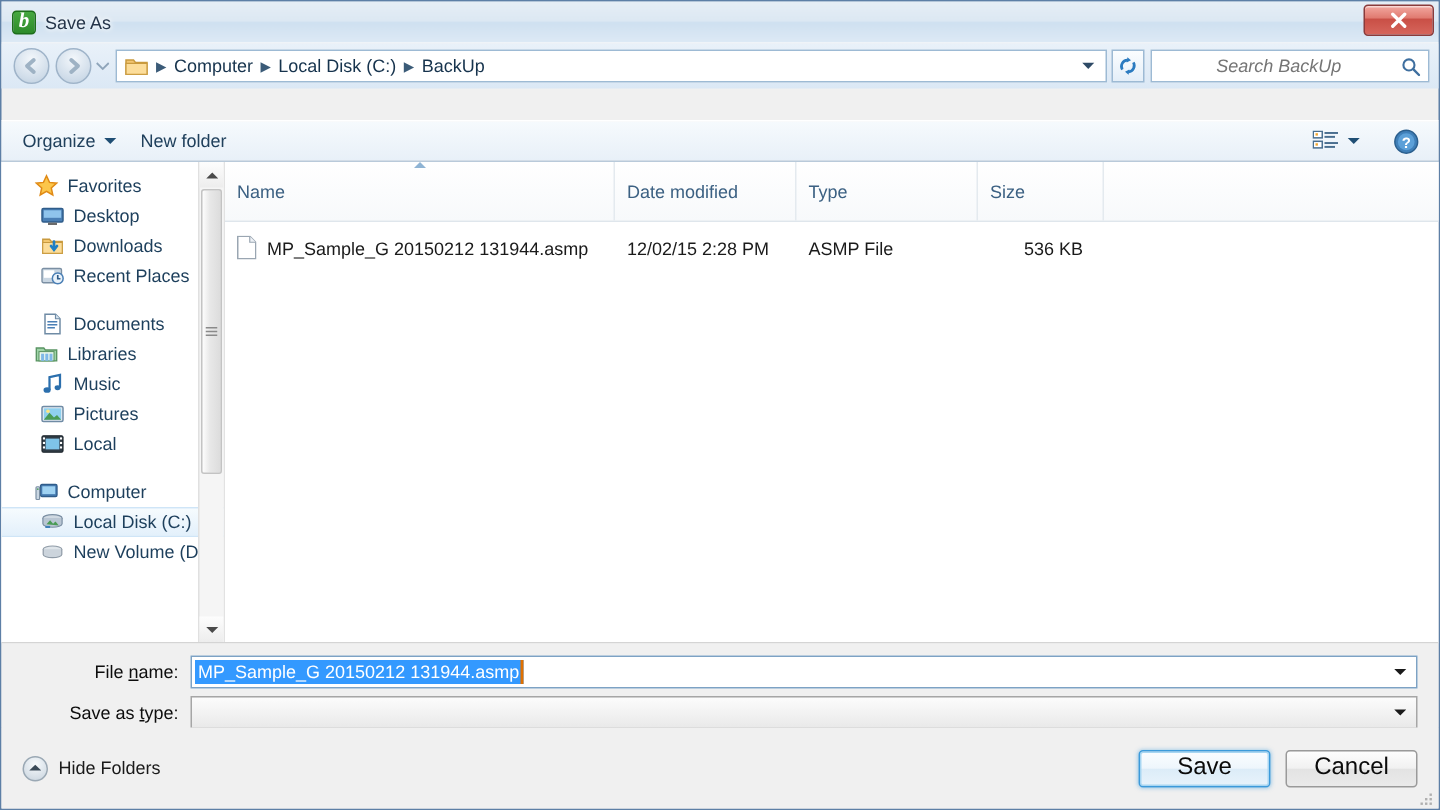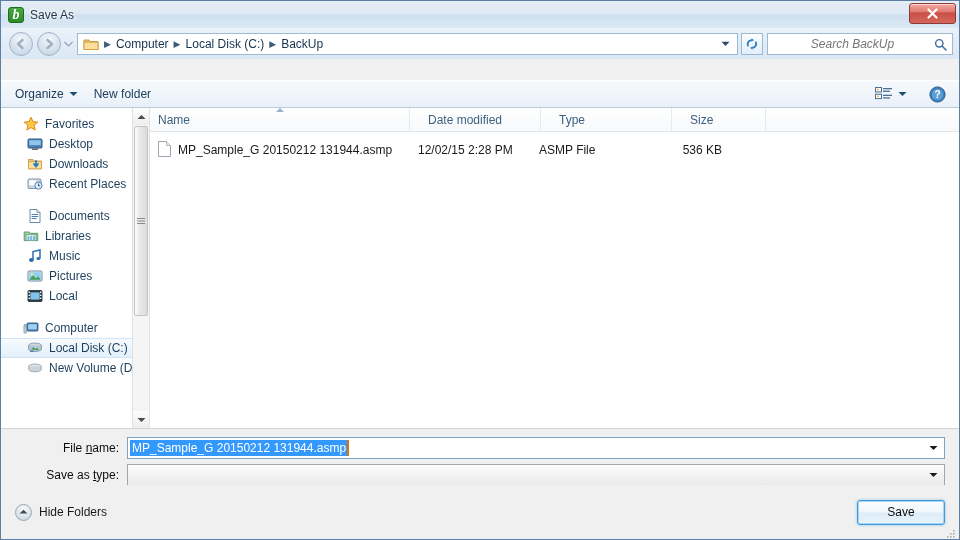--- a/index.html
+++ b/index.html
@@ -255,27 +255,26 @@
     background: linear-gradient(to right, #fdfdfd, #e8e8e8 40%, #dcdcdc);
     border: 1px solid #c3c3c3;
     border-radius: 2px;
     display: flex; align-items: center; justify-content: center;
     cursor: pointer;
   }
 
   
   #filelist { flex: 1; display: flex; flex-direction: column; min-width: 0; }
   #col-header {
-    height: 24px;
+    height: 40px;
     display: flex;
     background: linear-gradient(to bottom, #ffffff, #f7f9fb);
     border-bottom: 1px solid #dfe6ec;
     font-size: 12px;
     color: #3c6183;
-    gap: 10px;
   }
   .col {
     display: flex; align-items: center;
     padding-left: 8px;
     border-right: 1px solid #e4eaef;
     position: relative;
     cursor: pointer;
     overflow: hidden;
     white-space: nowrap;
   }
@@ -376,21 +375,21 @@
     width: 17px; height: 17px; border-radius: 50%;
     background: radial-gradient(circle at 50% 30%, #f7fafc, #d5dee6 72%, #c3ced8);
     border: 1px solid #9aa8b4;
     display: flex; align-items: center; justify-content: center;
     flex: none;
   }
   #footer-btns { margin-left: auto; display: flex; gap: 10px; }
   .dlg-btn {
     width: 88px; height: 25px;
     font-family: "Liberation Sans", sans-serif;
-    font-size: 12px; color: #0b0b0b;
+    font-size: 16px; color: #0b0b0b;
     background: linear-gradient(to bottom, #fdfdfd 0%, #f1f1f1 48%, #e3e3e3 52%, #eaeaea 100%);
     border: 1px solid #9a9a9a;
     border-radius: 3px;
     cursor: pointer;
   }
   .dlg-btn.default {
     border: 1px solid #3c9ada;
     box-shadow: 0 0 0 1px #a8d6f2 inset, 0 0 3px rgba(60,154,218,.55);
     background: linear-gradient(to bottom, #fbfdff 0%, #eef6fc 48%, #dcecf8 52%, #e8f3fb 100%);
   }
@@ -752,20 +751,21 @@
     <div id="hide-folders">
       <span id="hf-circle">
         <svg width="9" height="6" viewBox="0 0 9 6">
           <path d="M0.5 4.6 L4.5 0.8 L8.5 4.6 Z" fill="#3a4a58"></path>
         </svg>
       </span>
       <span>Hide Folders</span>
     </div>
     <div id="footer-btns">
       <button class="dlg-btn default">Save</button>
+      <button class="dlg-btn">Cancel</button>
     </div>
     <div id="resize-grip">
       <svg width="12" height="12" viewBox="0 0 12 12">
         <g fill="#b0b0b0">
           <rect x="9" y="3" width="1.6" height="1.6"></rect>
           <rect x="6" y="6" width="1.6" height="1.6"></rect>
           <rect x="9" y="6" width="1.6" height="1.6"></rect>
           <rect x="3" y="9" width="1.6" height="1.6"></rect>
           <rect x="6" y="9" width="1.6" height="1.6"></rect>
           <rect x="9" y="9" width="1.6" height="1.6"></rect>

